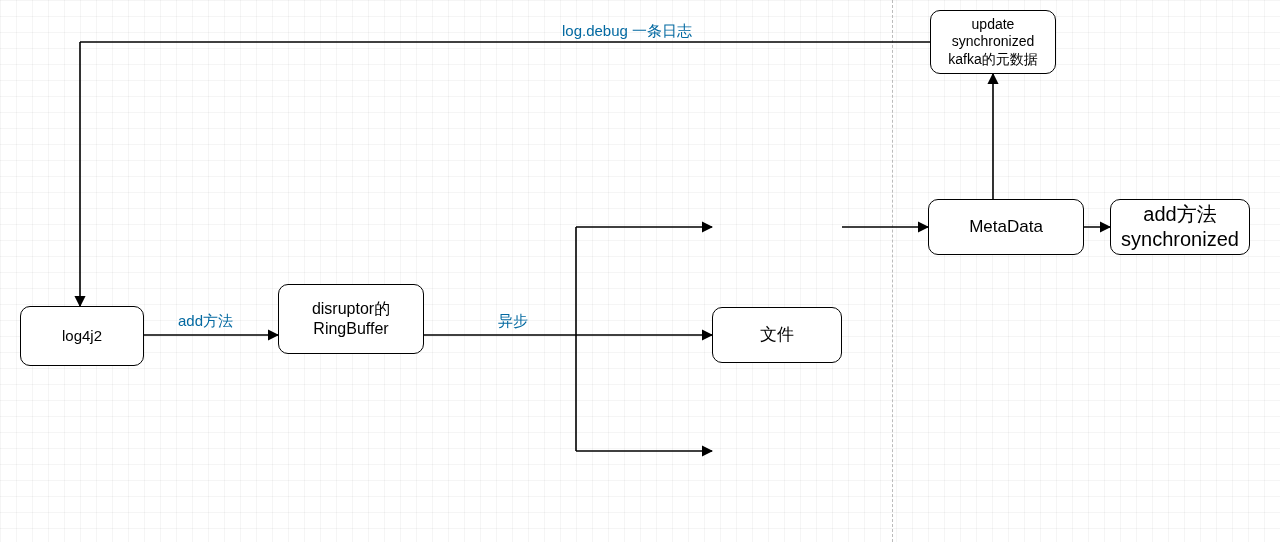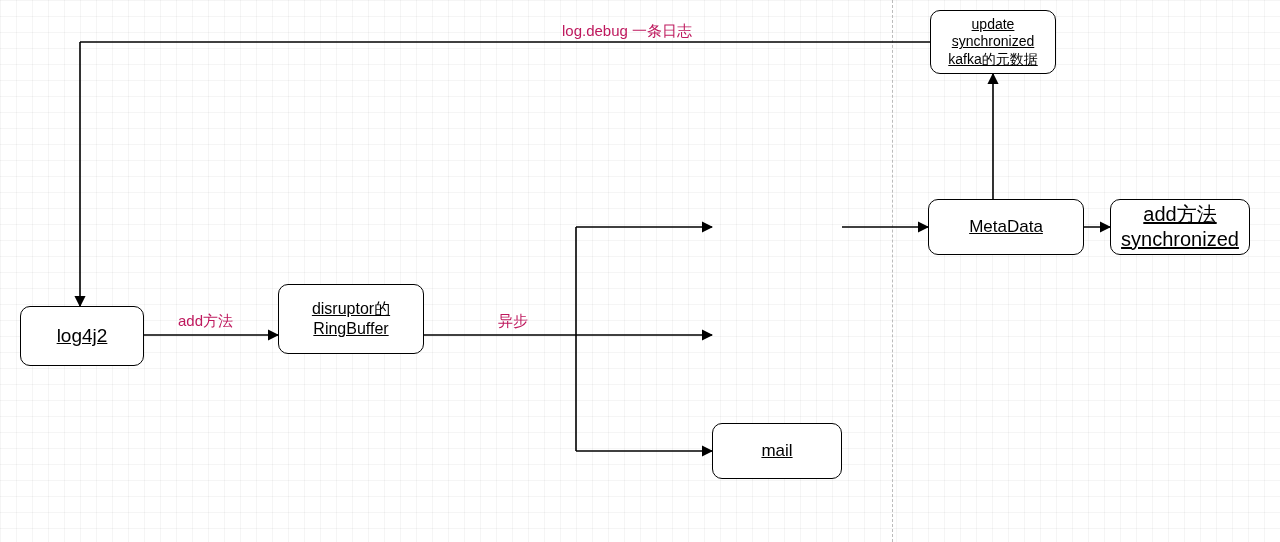--- a/index.html
+++ b/index.html
@@ -32,26 +32,25 @@
     border: 1.5px solid #000;
     border-radius: 10px;
     display: flex;
     align-items: center;
     justify-content: center;
     text-align: center;
     font-size: 17px;
     line-height: 1.25;
     box-sizing: border-box;
     padding: 6px 8px;
-    text-decoration: underline;
   }
   .edge-label {
     position: absolute;
     font-size: 15px;
-    color: #be185d;
+    color: #0369a1;
     background: transparent;
     white-space: nowrap;
   }
   .divider {
     position: absolute;
     border-left: 1.5px dashed #bbb;
     top: 0;
     bottom: 0;
   }
   svg.edges {
@@ -93,28 +92,28 @@
 
     <path d="M 1058 227 L 1110 227" stroke="#000" stroke-width="1.6" fill="none" marker-end="url(#arrow)"></path>
 
     <path d="M 993 200 L 993 74" stroke="#000" stroke-width="1.6" fill="none" marker-end="url(#arrow)"></path>
 
     <path d="M 930 42 L 80 42" stroke="#000" stroke-width="1.6" fill="none"></path>
 
     <path d="M 80 42 L 80 306" stroke="#000" stroke-width="1.6" fill="none" marker-end="url(#arrow)"></path>
   </svg>
 
-  <div class="node" style="left:20px; top:306px; width:124px; height:60px; font-size:19px;">log4j2</div>
+  <div class="node" style="left:20px; top:306px; width:124px; height:60px; font-size:15px;">log4j2</div>
 
   <div class="node" style="left:278px; top:284px; width:146px; height:70px; font-size:16px; white-space:pre-line;">disruptor的
 RingBuffer</div>
 
 
+  <div class="node" style="left:712px; top:307px; width:130px; height:56px;">文件</div>
 
-  <div class="node" style="left:712px; top:423px; width:130px; height:56px;">mail</div>
 
   <div class="node" style="left:928px; top:199px; width:156px; height:56px;">MetaData</div>
 
   <div class="node" style="left:930px; top:10px; width:126px; height:64px; font-size:14px; white-space:pre-line;">update
 synchronized
 kafka的元数据</div>
 
   <div class="node" style="left:1110px; top:199px; width:140px; height:56px; font-size:20px; white-space:pre-line;">add方法
 synchronized</div>
 

